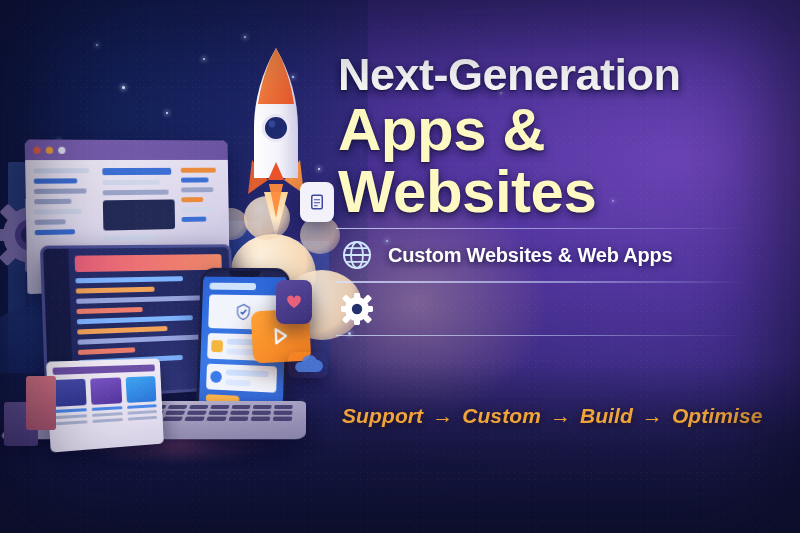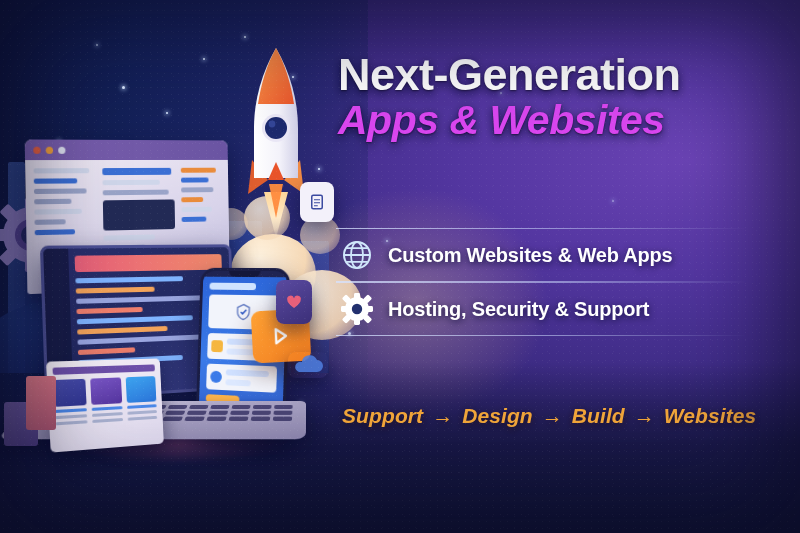--- a/index.html
+++ b/index.html
@@ -126,21 +126,21 @@
   .smoke{position:absolute;left:190px;top:160px;width:190px;height:180px;}
   .puff{position:absolute;border-radius:50%;
     background:radial-gradient(circle at 34% 30%,#fff3e0,#f6d9b6 58%,rgba(235,195,160,.2) 100%);}
 
   
   .content{position:absolute;left:336px;top:0;width:464px;height:422px;}
   .headline{position:absolute;left:2px;top:52px;width:440px;}
   .h-line{font-weight:bold;letter-spacing:-.5px;line-height:1.04;
     text-shadow:0 3px 10px rgba(10,10,45,.75), 0 1px 2px rgba(0,0,0,.5);}
   .h1{font-size:45px;color:#ffffff;}
-  .h2{font-size:41px;color:#d946ef;font-style:italic;}
+  .h2{font-size:60px;color:#fef9c3;}
   .h3{font-size:42px;color:#ffffff;}
 
   .features{position:absolute;left:0px;top:228px;width:456px;}
   .divider{height:1px;width:412px;
     background:linear-gradient(90deg,rgba(214,226,255,.78) 0%,rgba(200,214,250,.55) 55%,rgba(200,214,250,0) 100%);}
   .frow{display:flex;align-items:center;gap:14px;height:52px;padding-left:4px;}
   .ficon{width:34px;height:34px;flex:0 0 34px;display:flex;align-items:center;justify-content:center;}
   .flabel{font-size:20px;font-weight:bold;color:#ffffff;letter-spacing:-.2px;
     text-shadow:0 2px 7px rgba(10,10,45,.8);}
 
@@ -471,32 +471,31 @@
               <rect x="0" y="13" width="7" height="6" rx="1.4"></rect>
               <rect x="25" y="13" width="7" height="6" rx="1.4"></rect>
               <rect x="2.4" y="2.4" width="6" height="7" rx="1.4" transform="rotate(-45 5.4 5.9)"></rect>
               <rect x="23.6" y="2.4" width="6" height="7" rx="1.4" transform="rotate(45 26.6 5.9)"></rect>
               <rect x="2.4" y="22.6" width="6" height="7" rx="1.4" transform="rotate(45 5.4 26.1)"></rect>
               <rect x="23.6" y="22.6" width="6" height="7" rx="1.4" transform="rotate(-45 26.6 26.1)"></rect>
             </g>
             <circle cx="16" cy="16" r="5.2" fill="#22306e"></circle>
           </svg>
         </span>
-        <span class="flabel">Hosting, Security &amp; Support</span>
       </div>
 
       <div class="divider"></div>
     </div>
 
     <div class="cta">
       <span>Support</span>
       <span class="arw">→</span>
-      <span>Design</span>
+      <span>Custom</span>
       <span class="arw">→</span>
       <span>Build</span>
       <span class="arw">→</span>
-      <span>Websites</span>
+      <span>Optimise</span>
     </div>
   </div>
 
   <div class="noise"></div>
   <div class="vignette"></div>
 </div>
 
 </body></html>

